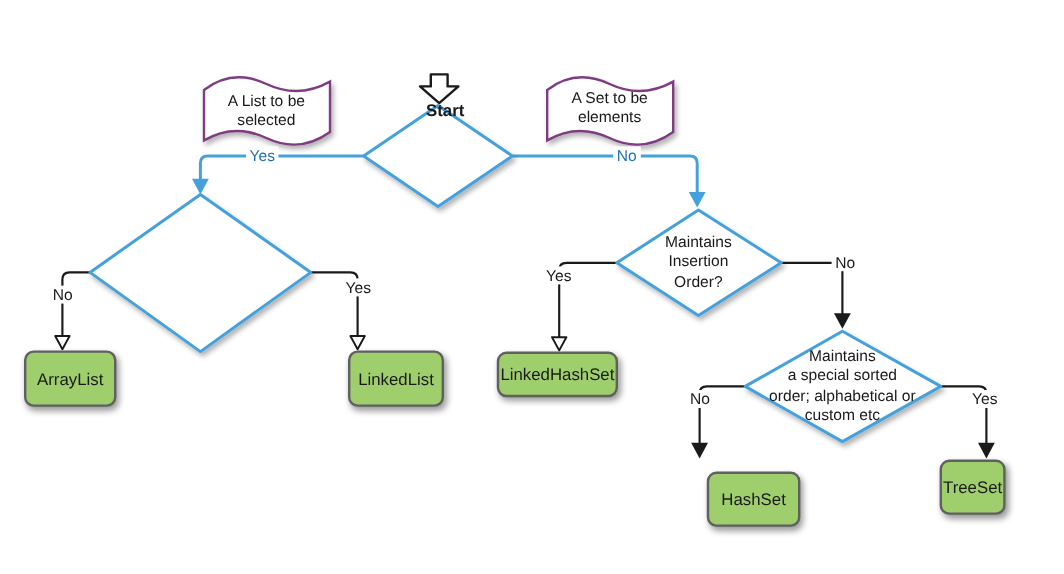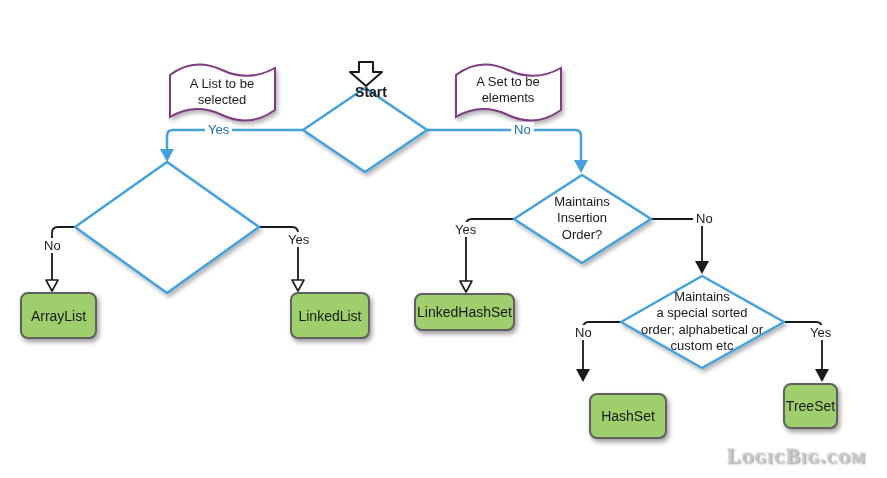--- a/index.html
+++ b/index.html
@@ -105,14 +105,13 @@
   <div class="abs edge-label black" style="left:693px;top:211px;">No</div>
   <div class="abs edge-label black" style="left:572px;top:325px;">No</div>
   <div class="abs edge-label black" style="left:807px;top:325px;">Yes</div>
 
   <div class="abs result-box" style="left:20px;top:292px;width:77px;height:47px;">ArrayList</div>
   <div class="abs result-box" style="left:258px;top:292px;width:80px;height:47px;margin-left:32px;">LinkedList</div>
   <div class="abs result-box" style="left:414px;top:293px;width:101px;height:38px;">LinkedHashSet</div>
   <div class="abs result-box" style="left:544px;top:393px;width:78px;height:46px;margin-left:45px;">HashSet</div>
   <div class="abs result-box" style="left:783px;top:383px;width:55px;height:46px;">TreeSet</div>
 
-  <div class="abs watermark" style="left:727px;top:444px;">LogicBig.com</div>
 </div>
 
 </body></html>

